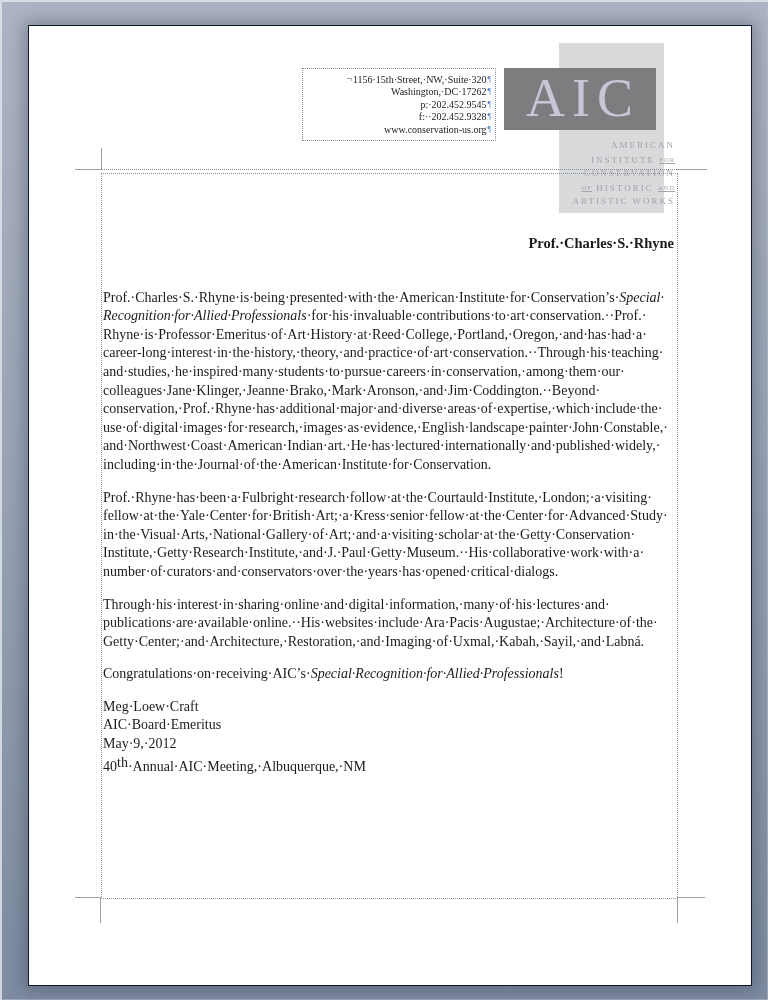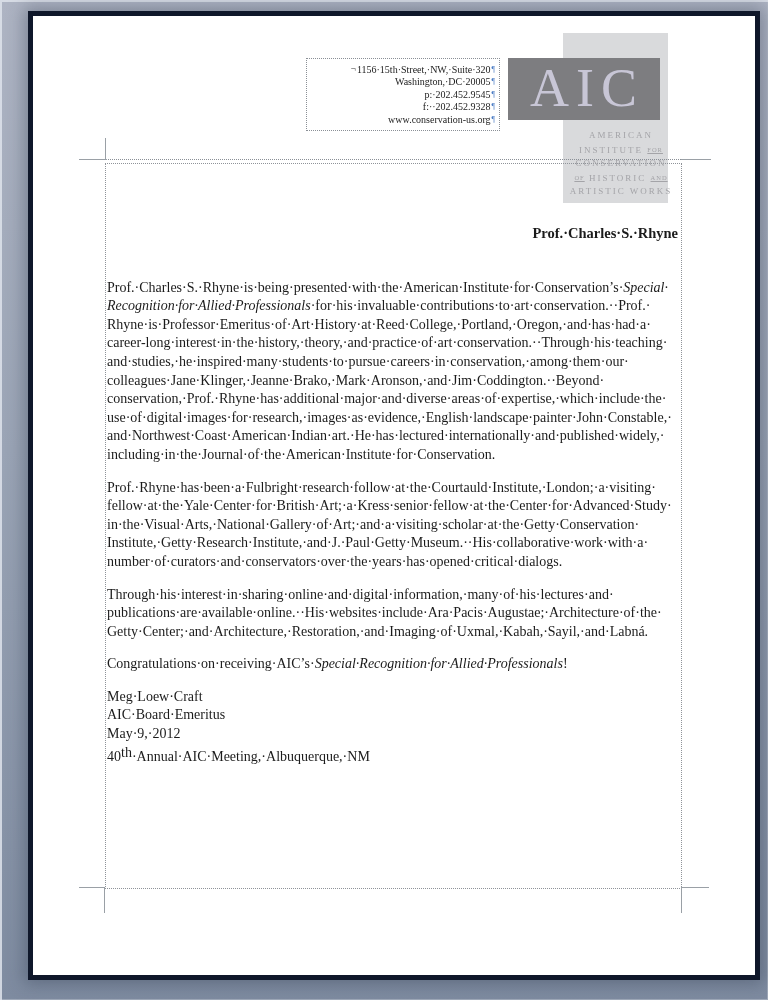--- a/index.html
+++ b/index.html
@@ -7,41 +7,41 @@
     width:768px;height:1000px;overflow:hidden;
     background:linear-gradient(180deg,#aeb4c3 0%,#9aa4b5 45%,#8automatic 100%);
     background:linear-gradient(180deg,#aeb4c3 0%,#9aa4b5 45%,#7e8ba0 100%);
     font-family:"Liberation Serif", serif;
   }
   .canvas{
     position:relative;width:768px;height:1000px;
     box-shadow:inset 2px 2px 0 rgba(222,227,235,.85), inset -1px -1px 0 rgba(180,188,200,.6);
   }
   .page{
-    position:absolute;left:28px;top:11px;width:722px;height:959px;
-    background:#ffffff;border:5px solid #0f172a;box-sizing:content-box;
+    position:absolute;left:28px;top:25px;width:722px;height:959px;
+    background:#ffffff;border:1px solid #0f172a;box-sizing:content-box;
     box-shadow:0 0 16px 4px rgba(38,49,70,.35);
   }
   
   .address-box{
     position:absolute;left:273px;top:42px;width:184px;
     border:1px dotted #8a8f96;padding:3px 4px 4px 4px;
     text-align:right;font-size:10px;line-height:12.4px;color:#222;
   }
   .anchor-mark{color:#333;font-size:9px;vertical-align:2px;margin-right:1px;}
   .eol-mark{color:#4a7bc4;font-size:7.5px;margin-left:1px;vertical-align:1px;}
   .logo-panel{position:absolute;left:530px;top:17px;width:105px;height:170px;background:#d9dadc;}
   .logo-box{position:absolute;left:475px;top:42px;width:152px;height:62px;background:#7d7d80;z-index:2;}
   .logo-acronym{
     display:block;text-align:center;font-size:54px;line-height:60px;
     color:#c8c6d6;letter-spacing:7px;padding-left:6px;
   }
   .logo-caption{
     position:absolute;left:530px;top:113px;width:116px;z-index:3;
-    text-align:center;font-size:9px;line-height:13.6px;letter-spacing:2px;
+    text-align:right;font-size:9px;line-height:13.6px;letter-spacing:2px;
     color:#a4a4a8;
   }
   .run-sm{font-size:6.5px;letter-spacing:1px;text-decoration:underline;vertical-align:1px;}
   
   .header-rule{position:absolute;left:52px;top:143px;width:596px;height:0;border-top:1px dotted #8a8f96;z-index:4;}
   .body-rect{position:absolute;left:72px;top:147px;width:575px;height:724px;border:1px dotted #8f9399;z-index:1;}
   .mark-h{position:absolute;height:0;border-top:1px solid #9aa0a6;z-index:4;}
   .mark-v{position:absolute;width:0;border-left:1px solid #9aa0a6;z-index:4;}
   
   .letter{
@@ -58,21 +58,21 @@
 <body>
 
 <div class="canvas">
   <div class="page">
 
     <div class="address-box">
       <div>
         <span class="anchor-mark">¬</span><span>1156·​15th·​Street,·​NW,·​Suite·​320</span><span class="eol-mark">¶</span>
       </div>
       <div>
-        <span>Washington,·​DC·​20005</span><span class="eol-mark">¶</span>
+        <span>Washington,·​DC·​17262</span><span class="eol-mark">¶</span>
       </div>
       <div>
         <span>p:·​202.452.9545</span><span class="eol-mark">¶</span>
       </div>
       <div>
         <span>f:·​·​202.452.9328</span><span class="eol-mark">¶</span>
       </div>
       <div>
         <span>www.conservation-us.org</span><span class="eol-mark">¶</span>
       </div>

